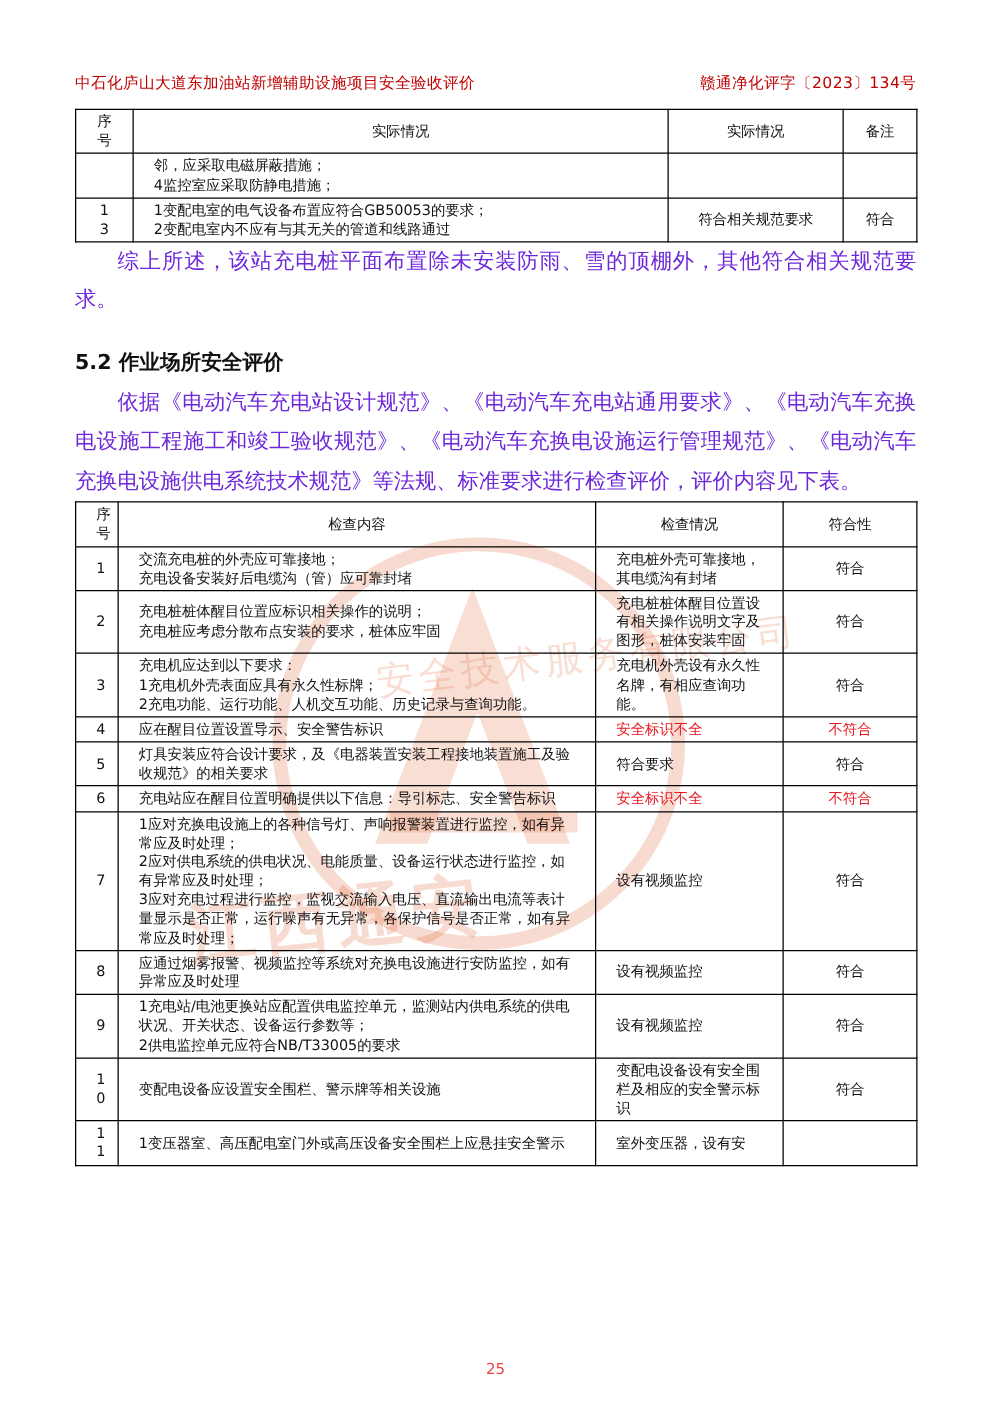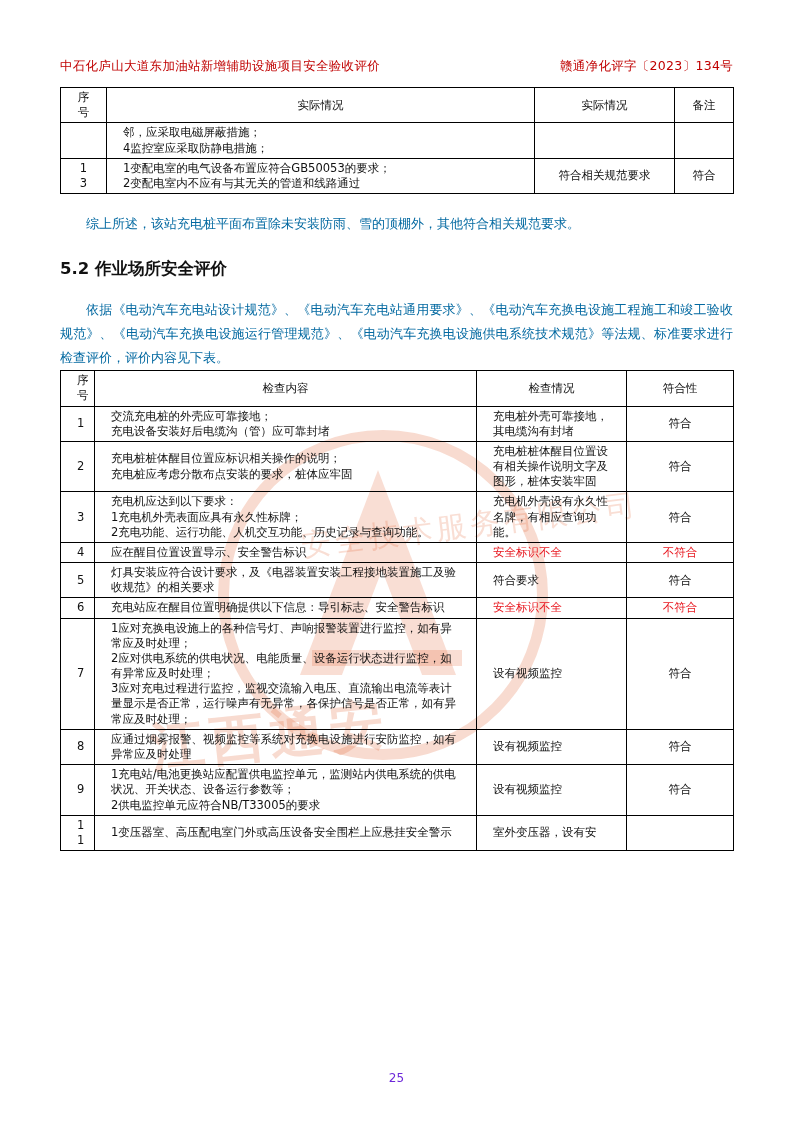--- a/index.html
+++ b/index.html
@@ -130,47 +130,47 @@
   .t1 col.c4 { width: 59px; }
 
   
   .t2 col.c1 { width: 34px; }
   .t2 col.c2 { width: 382px; }
   .t2 col.c3 { width: 150px; }
   .t2 col.c4 { width: 107px; }
 
   
   p.body {
-    font-size: 13px;
+    font-size: 17px;
     line-height: 1.85;
-    margin: 18px 0 0 0;
+    margin: 0 0 0 0;
     text-indent: 2em;
     text-align: justify;
-    color: #0369a1;
+    color: #6d28d9;
   }
   h2.section {
     font-size: 16.5px;
     font-weight: bold;
     margin: 22px 0 6px 0;
     color: #111111;
   }
   .tbl-caption {
     text-align: center;
     font-size: 15px;
     font-weight: bold;
     margin: 14px 0 5px 0;
     letter-spacing: 1px;
   }
   .page-number {
     position: absolute;
     left: 0; right: 0;
-    bottom: 37px;
+    bottom: 20px;
     text-align: center;
     font-size: 12px;
-    color: #6d28d9;
+    color: #ef4444;
   }
   .multi { white-space: pre-line; }
 </style>
 </head>
 <body>
 
 <div class="page">
 
   <div class="watermark">
     <div class="wm-ring"></div>
@@ -299,20 +299,26 @@
           <td class="c">符合</td>
         </tr>
         <tr>
           <td class="c">9</td>
           <td class="l multi">1充电站/电池更换站应配置供电监控单元，监测站内供电系统的供电状况、开关状态、设备运行参数等；
 2供电监控单元应符合NB/T33005的要求</td>
           <td class="l">设有视频监控</td>
           <td class="c">符合</td>
         </tr>
         <tr>
+          <td class="c">10</td>
+          <td class="l multi">变配电设备应设置安全围栏、警示牌等相关设施</td>
+          <td class="l">变配电设备设有安全围栏及相应的安全警示标识</td>
+          <td class="c">符合</td>
+        </tr>
+        <tr>
           <td class="c">11</td>
           <td class="l multi">1变压器室、高压配电室门外或高压设备安全围栏上应悬挂安全警示</td>
           <td class="l">室外变压器，设有安</td>
           <td class="c"></td>
         </tr>
       </tbody>
     </table>
 
   </div>
 

